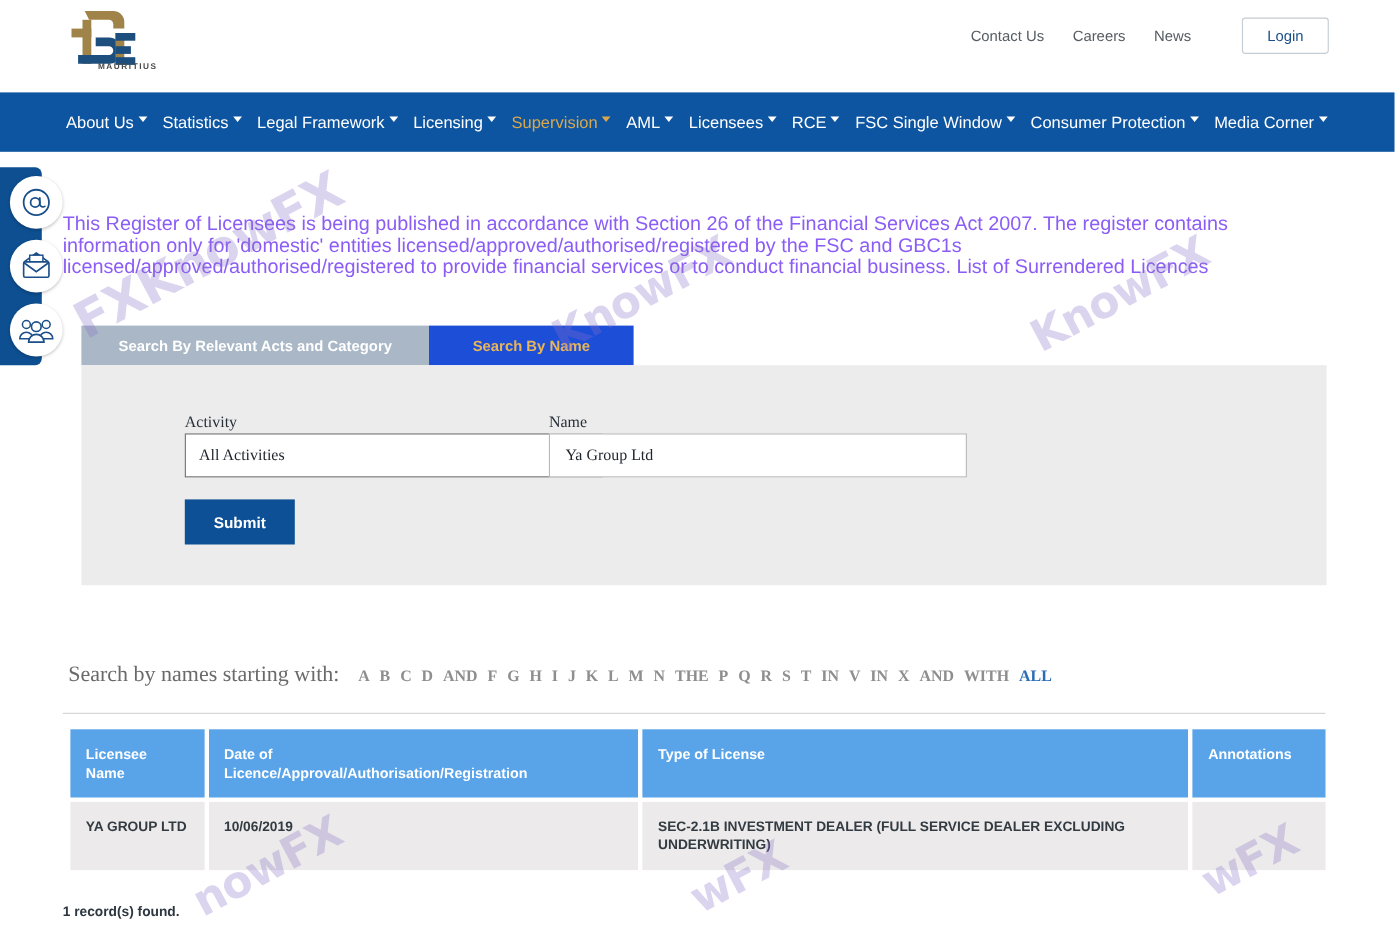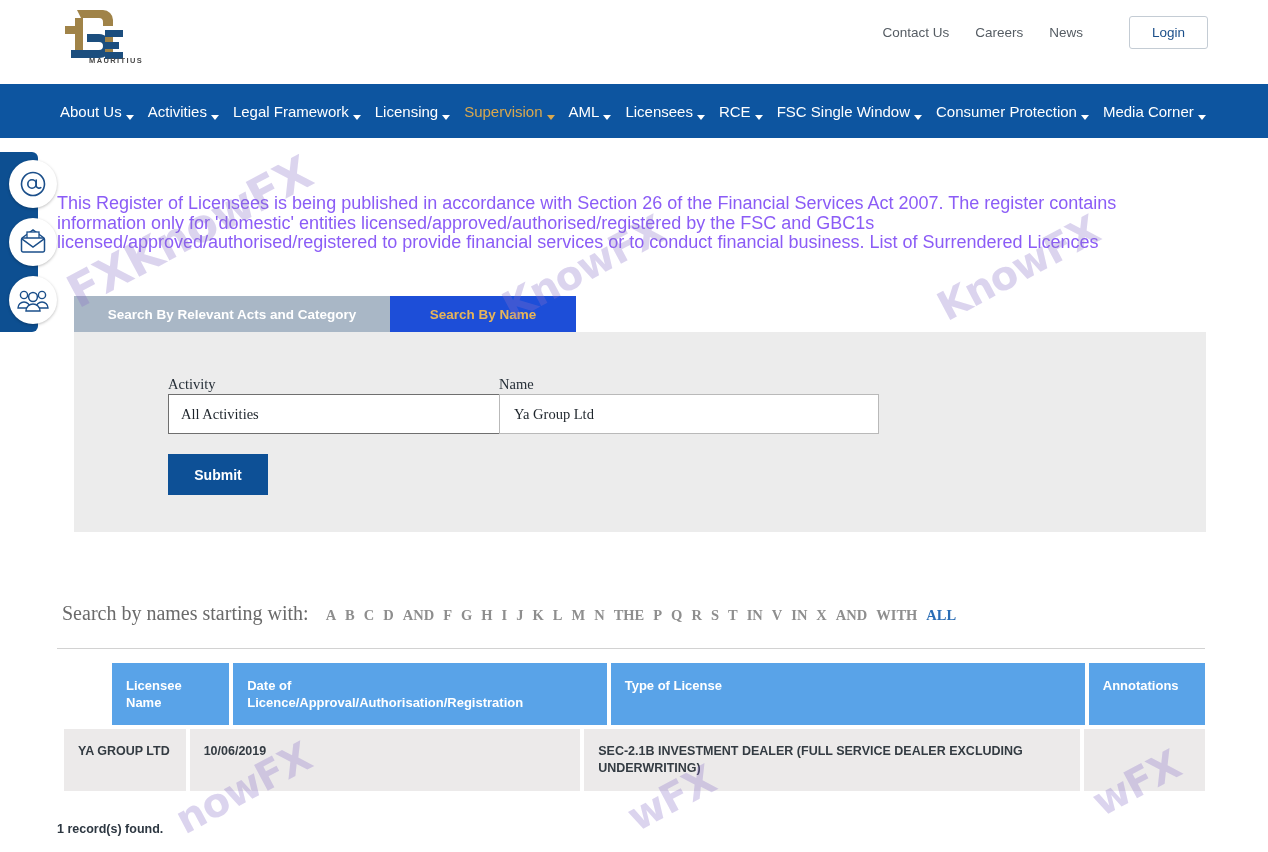--- a/index.html
+++ b/index.html
@@ -101,21 +101,21 @@
     right: 0;
     height: 54px;
     background: #0d55a0;
     z-index: 35;
     display: flex;
     align-items: center;
     padding-left: 60px;
   }
   .nav-item {
     display: flex;
-    align-items: flex-end;
+    align-items: flex-start;
     gap: 4px;
     margin-right: 14px;
     color: #ffffff;
     font-size: 15px;
     white-space: nowrap;
     cursor: pointer;
     font-family: "Liberation Sans", sans-serif;
   }
   .nav-item.active { color: #d9a84e; }
   .caret {
@@ -297,21 +297,21 @@
     width: 1148px;
     height: 1px;
     background: #d2d2d2;
   }
   .tbl {
     position: absolute;
     left: 64px;
     top: 579px;
     width: 1141px;
   }
-  .tbl-head { display: flex; gap: 4px; margin-left: 48px; }
+  .tbl-head { display: flex; gap: 4px; }
   .th {
     background: #59a3e8;
     color: #ffffff;
     font-size: 13px;
     font-weight: 700;
     padding: 14px 14px;
     line-height: 17px;
     font-family: "Liberation Sans", sans-serif;
   }
   .tbl-row { display: flex; gap: 4px; margin-top: 4px; }
@@ -400,21 +400,21 @@
       <button class="login-btn">Login</button>
     </div>
   </div>
 
   <div class="mainnav">
     <div class="nav-item">
       <span>About Us</span>
       <i class="caret"></i>
     </div>
     <div class="nav-item">
-      <span>Activities</span>
+      <span>Statistics</span>
       <i class="caret"></i>
     </div>
     <div class="nav-item">
       <span>Legal Framework</span>
       <i class="caret"></i>
     </div>
     <div class="nav-item">
       <span>Licensing</span>
       <i class="caret"></i>
     </div>

